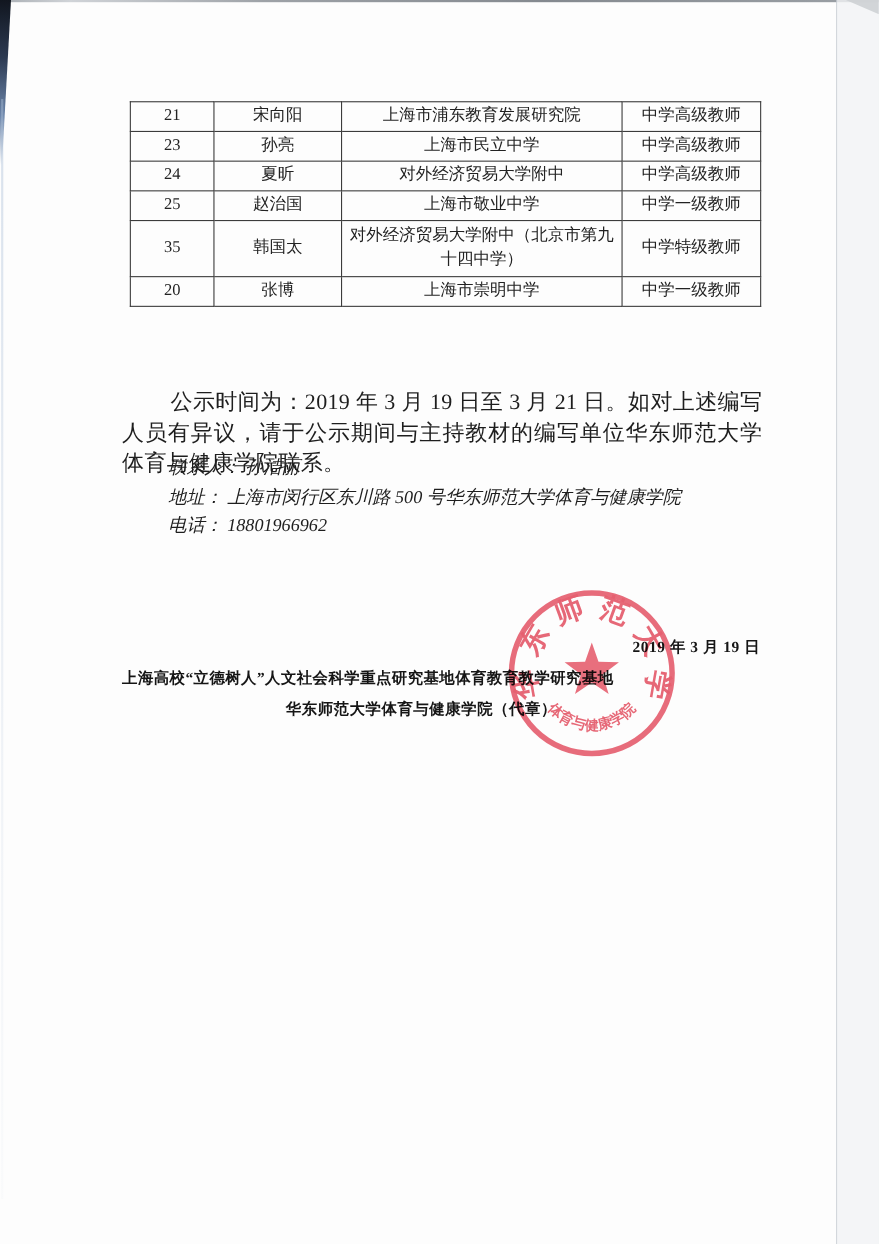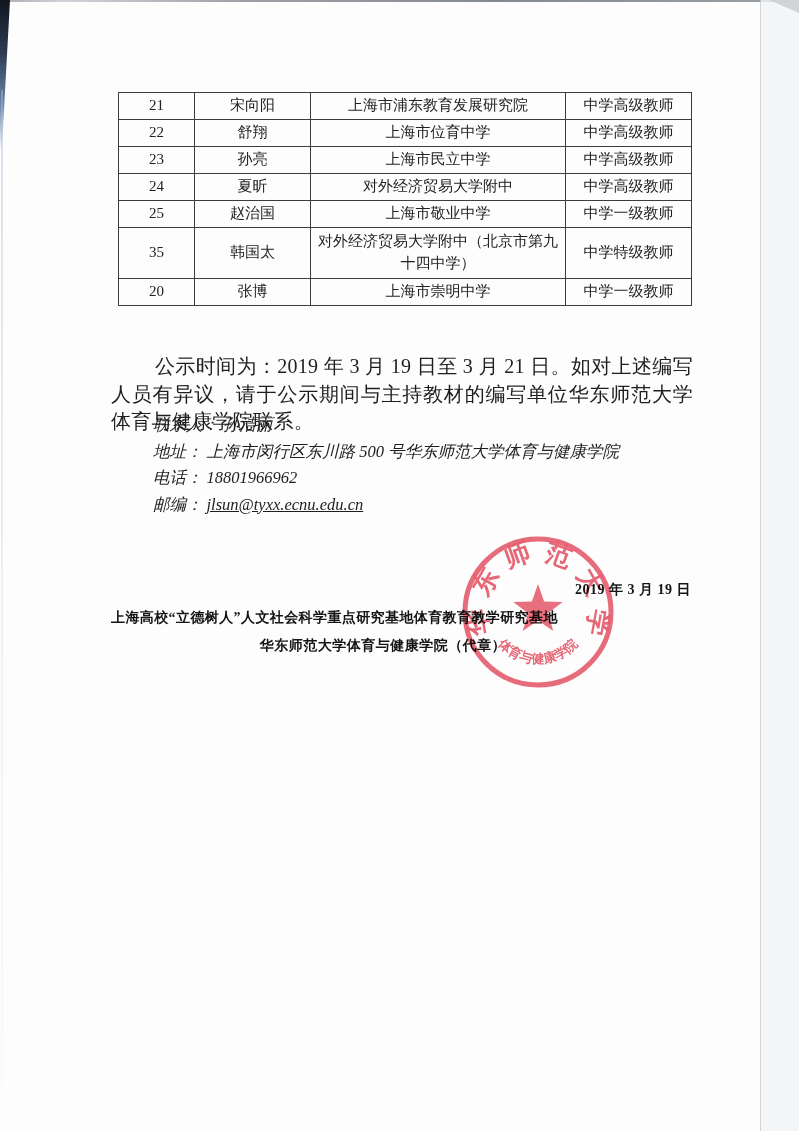--- a/index.html
+++ b/index.html
@@ -64,26 +64,20 @@
         <col style="width:126px">
       </colgroup>
     <tbody>
       <tr>
         <td>21</td>
         <td>宋向阳</td>
         <td>上海市浦东教育发展研究院</td>
         <td>中学高级教师</td>
       </tr>
       <tr>
-        <td>22</td>
-        <td>舒翔</td>
-        <td>上海市位育中学</td>
-        <td>中学高级教师</td>
-      </tr>
-      <tr>
         <td>23</td>
         <td>孙亮</td>
         <td>上海市民立中学</td>
         <td>中学高级教师</td>
       </tr>
       <tr>
         <td>24</td>
         <td>夏昕</td>
         <td>对外经济贸易大学附中</td>
         <td>中学高级教师</td>
@@ -114,23 +108,20 @@
   <div class="contact">
     <div class="row">
       <span>联系人：</span><span class="val">孙洁丽</span>
     </div>
     <div class="row">
       <span>地址：</span><span class="val">上海市闵行区东川路 500 号华东师范大学体育与健康学院</span>
     </div>
     <div class="row">
       <span>电话：</span><span class="val">18801966962</span>
     </div>
-    <div class="row">
-      <span>邮编：</span><span class="val email">jlsun@tyxx.ecnu.edu.cn</span>
-    </div>
   </div>
 
   <div class="signature">
     <div class="sig-date">2019 年 3 月 19 日</div>
     <div class="sig-line1">上海高校“立德树人”人文社会科学重点研究基地体育教育教学研究基地</div>
     <div class="sig-line2">华东师范大学体育与健康学院（代章）</div>
   </div>
 
   <svg class="seal" viewBox="-110 -110 220 220" xmlns="http://www.w3.org/2000/svg">
     <circle cx="0" cy="0" r="73" fill="none" stroke-width="5" opacity="0.92" stroke="#e44a5c"></circle>

